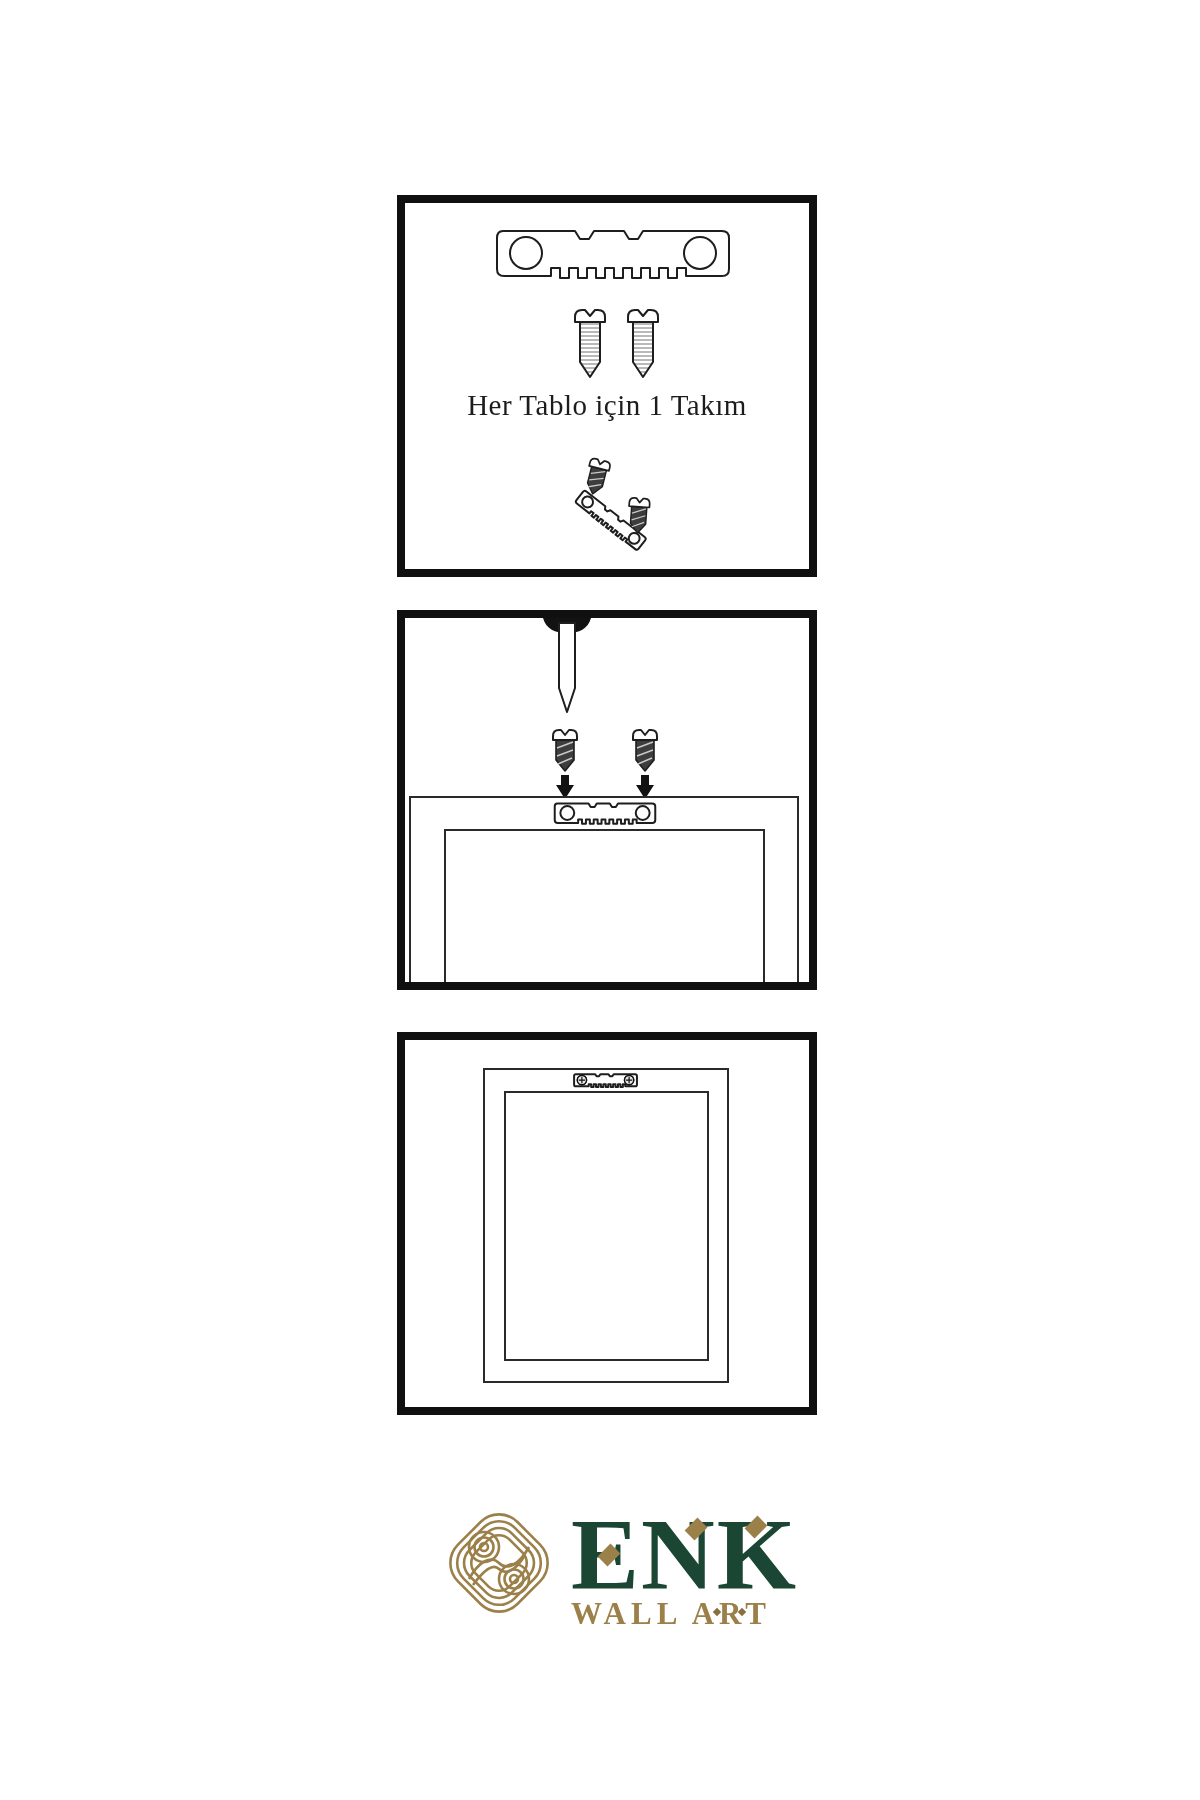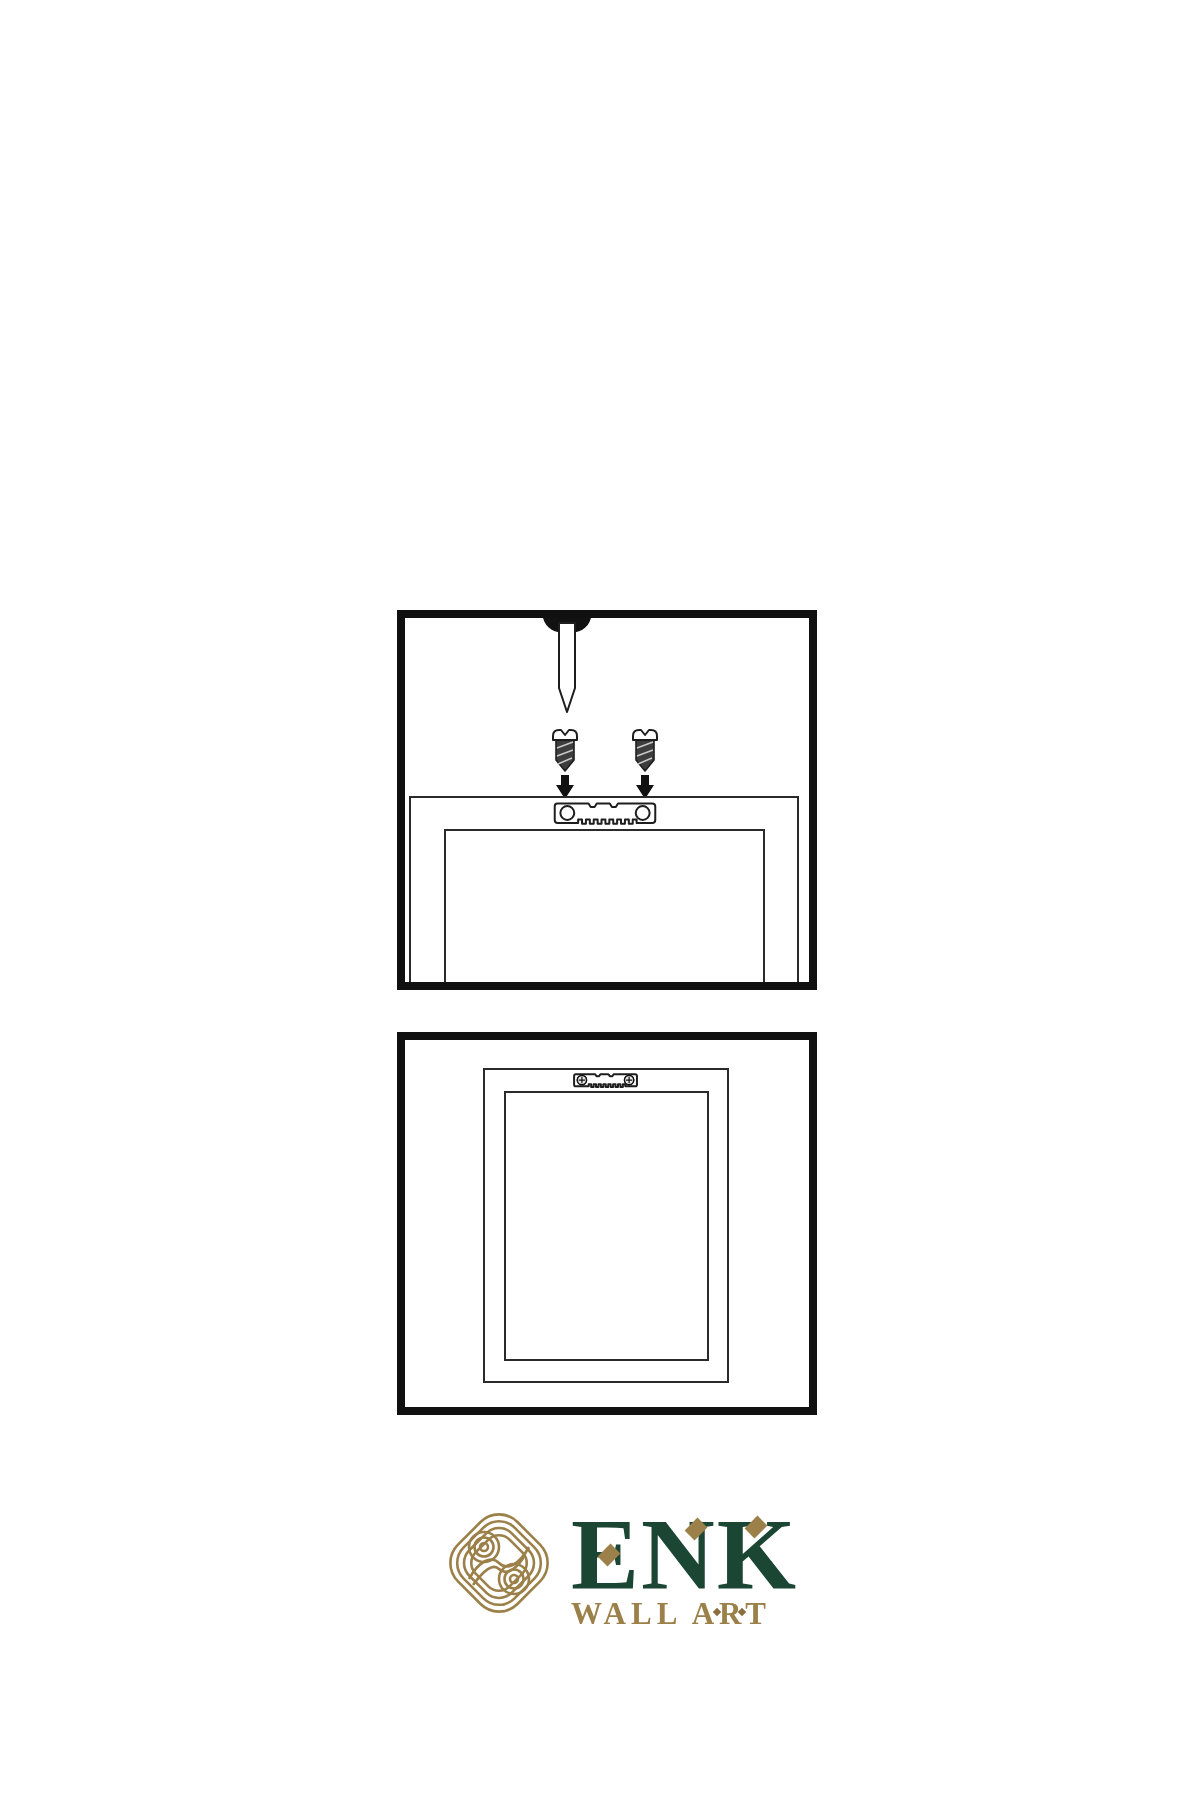--- a/index.html
+++ b/index.html
@@ -60,20 +60,33 @@
       <g id="screw-dark">
         <path d="M4,13 H22 V33 L13,44 L4,33 Z" fill="#3d3d3d" stroke="#1e1e1e" stroke-width="1.6" stroke-linejoin="round"></path>
         <path d="M5,21 L21,15 M5,29 L21,23 M6,37 L20,31" stroke="#c9c9c9" stroke-width="1.5"></path>
         <path d="M1,13 V9 Q1,3 7,3 H9 L13,8 L17,3 H19 Q25,3 25,9 V13 Z" fill="#ffffff" stroke="#1e1e1e" stroke-width="2" stroke-linejoin="round"></path>
       </g>
 
       <path id="arrow-down" d="M5,0 H13 V10 H18 L9,24 L0,10 H5 Z" fill="#121212"></path>
     </defs>
   </svg>
 
+  <section class="panel" id="panel1">
+    <svg width="404" height="366" viewBox="0 0 404 366">
+      <use href="#hanger" transform="translate(88,20)"></use>
+      <use href="#screw-light" transform="translate(168,103)"></use>
+      <use href="#screw-light" transform="translate(221,103)"></use>
+      <g transform="translate(178,252)">
+        <use href="#screw-dark" transform="translate(8,0) scale(0.85) rotate(14)"></use>
+        <use href="#hanger" transform="translate(2,32) rotate(38) scale(0.34)"></use>
+        <use href="#screw-dark" transform="translate(46,40) scale(0.85) rotate(4)"></use>
+      </g>
+    </svg>
+    <div class="caption">Her Tablo için 1 Takım</div>
+  </section>
 
   <section class="panel" id="panel2">
     <svg width="404" height="364" viewBox="0 0 404 364">
 
       <path d="M138,0 C141,11 150,15 162,15 C174,15 183,11 186,0 Z" fill="#121212"></path>
       <path d="M154,5 H170 V70 L162,94 L154,70 Z" fill="#ffffff" stroke="#1e1e1e" stroke-width="2" stroke-linejoin="round"></path>
 
       <use href="#screw-dark" transform="translate(147,109)"></use>
       <use href="#screw-dark" transform="translate(227,109)"></use>
       <use href="#arrow-down" transform="translate(151,157)"></use>

